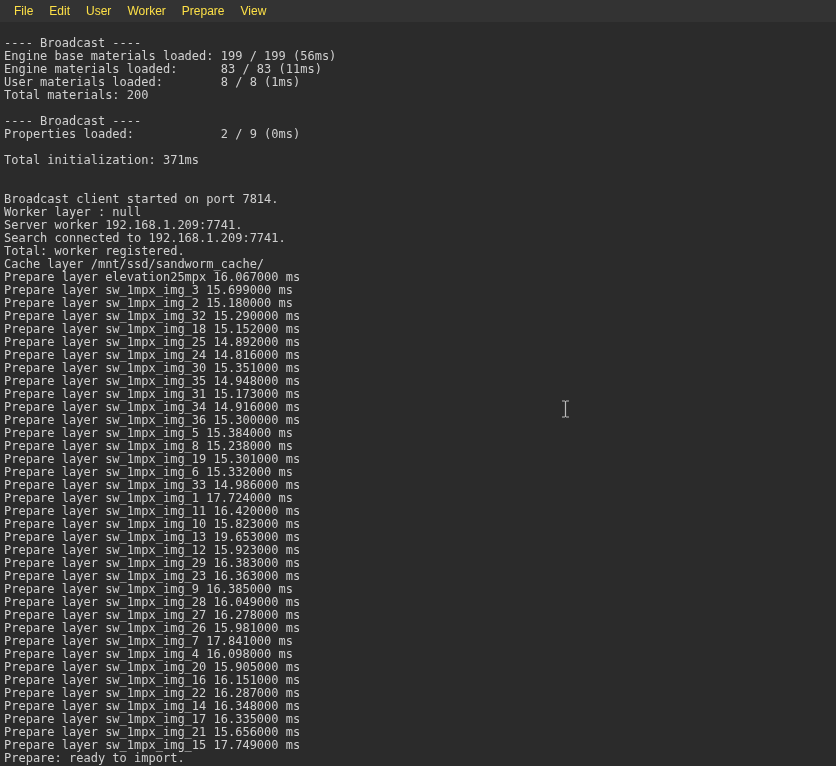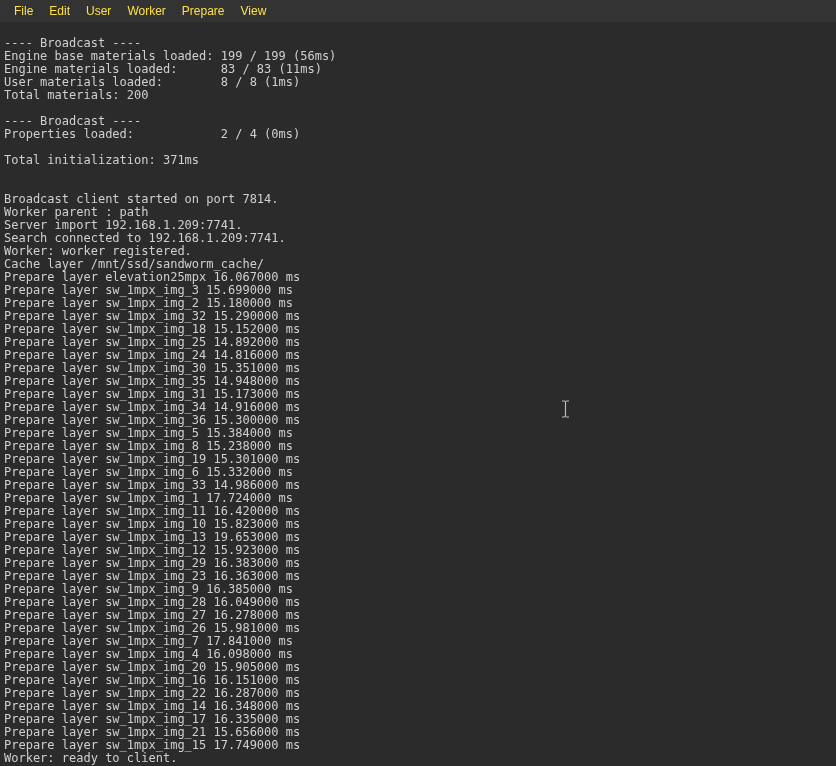--- a/index.html
+++ b/index.html
@@ -56,30 +56,30 @@
 </div>
 
 <div class="terminal">
 <span>---- Broadcast ----</span>
 <span>Engine base materials loaded: 199 / 199 (56ms)</span>
 <span>Engine materials loaded:      83 / 83 (11ms)</span>
 <span>User materials loaded:        8 / 8 (1ms)</span>
 <span>Total materials: 200</span>
 
 <span>---- Broadcast ----</span>
-<span>Properties loaded:            2 / 4 (0ms)</span>
+<span>Properties loaded:            2 / 9 (0ms)</span>
 
 <span>Total initialization: 371ms</span>
 
 
 <span>Broadcast client started on port 7814.</span>
-<span>Worker parent : path</span>
-<span>Server import 192.168.1.209:7741.</span>
+<span>Worker layer : null</span>
+<span>Server worker 192.168.1.209:7741.</span>
 <span>Search connected to 192.168.1.209:7741.</span>
-<span>Worker: worker registered.</span>
+<span>Total: worker registered.</span>
 <span>Cache layer /mnt/ssd/sandworm_cache/</span>
 <span id="layers-container">Prepare layer elevation25mpx 16.067000 ms
 Prepare layer sw_1mpx_img_3 15.699000 ms
 Prepare layer sw_1mpx_img_2 15.180000 ms
 Prepare layer sw_1mpx_img_32 15.290000 ms
 Prepare layer sw_1mpx_img_18 15.152000 ms
 Prepare layer sw_1mpx_img_25 14.892000 ms
 Prepare layer sw_1mpx_img_24 14.816000 ms
 Prepare layer sw_1mpx_img_30 15.351000 ms
 Prepare layer sw_1mpx_img_35 14.948000 ms
@@ -104,19 +104,19 @@
 Prepare layer sw_1mpx_img_26 15.981000 ms
 Prepare layer sw_1mpx_img_7 17.841000 ms
 Prepare layer sw_1mpx_img_4 16.098000 ms
 Prepare layer sw_1mpx_img_20 15.905000 ms
 Prepare layer sw_1mpx_img_16 16.151000 ms
 Prepare layer sw_1mpx_img_22 16.287000 ms
 Prepare layer sw_1mpx_img_14 16.348000 ms
 Prepare layer sw_1mpx_img_17 16.335000 ms
 Prepare layer sw_1mpx_img_21 15.656000 ms
 Prepare layer sw_1mpx_img_15 17.749000 ms</span>
-<span>Worker: ready to client.</span>
+<span>Prepare: ready to import.</span>
 
 </div>
 
 <svg class="text-cursor-ibeam" viewBox="0 0 9 18">
   <path d="M1 1 L4 1 M5 1 L8 1 M4.5 1 L4.5 17 M1 17 L4 17 M5 17 L8 17" stroke="#bbbbbb" stroke-width="1.2" fill="none"></path>
 </svg>
 
 </body></html>

